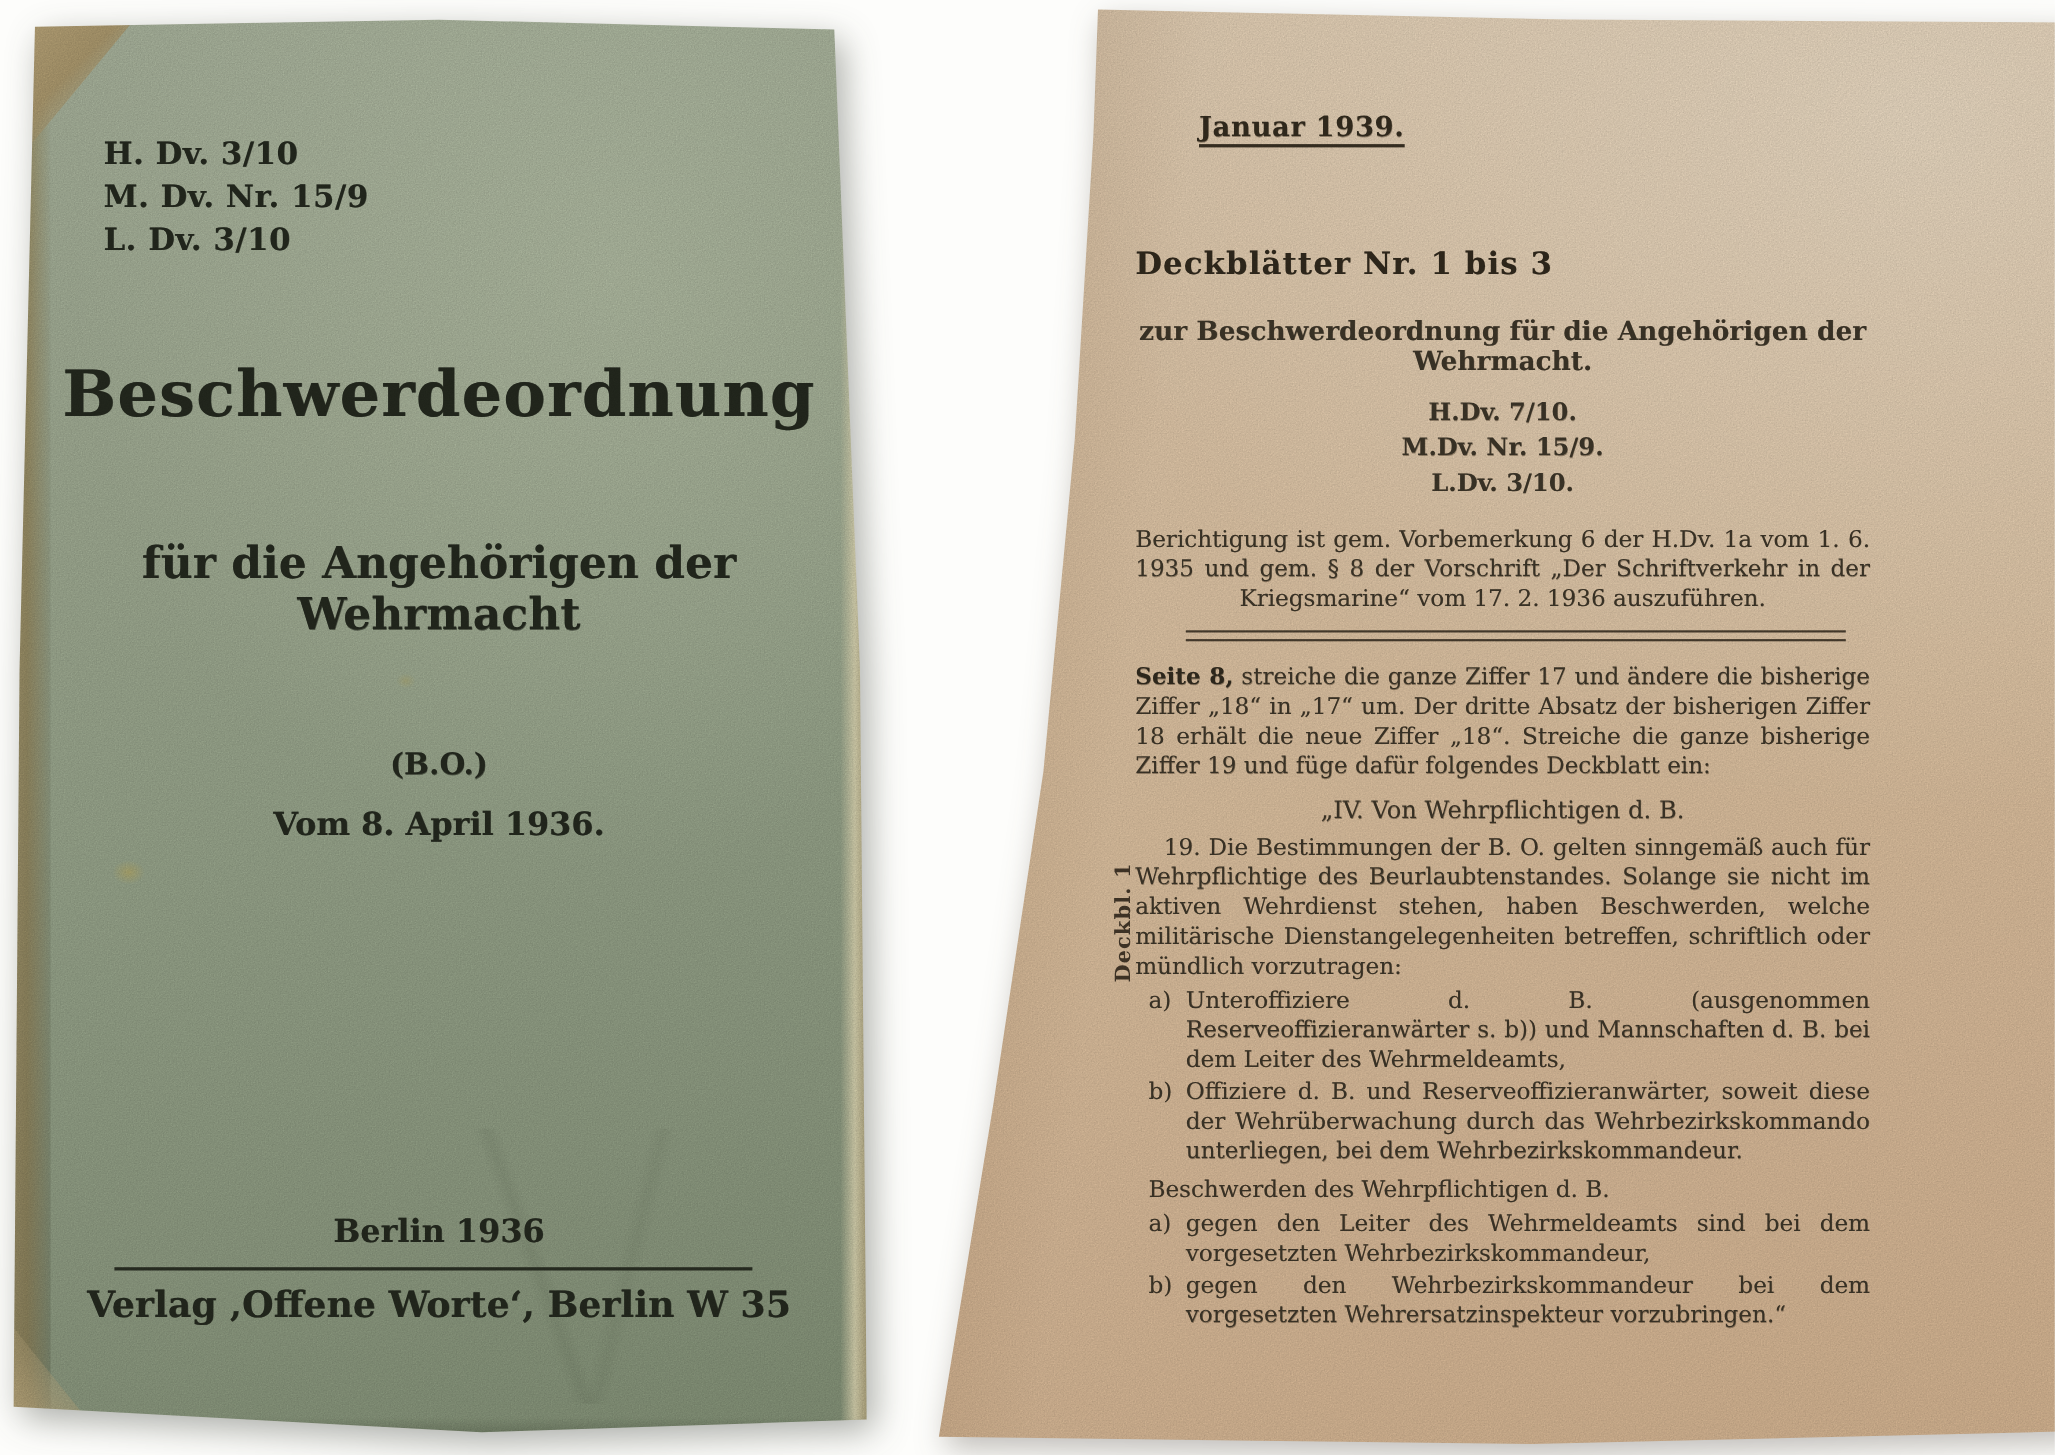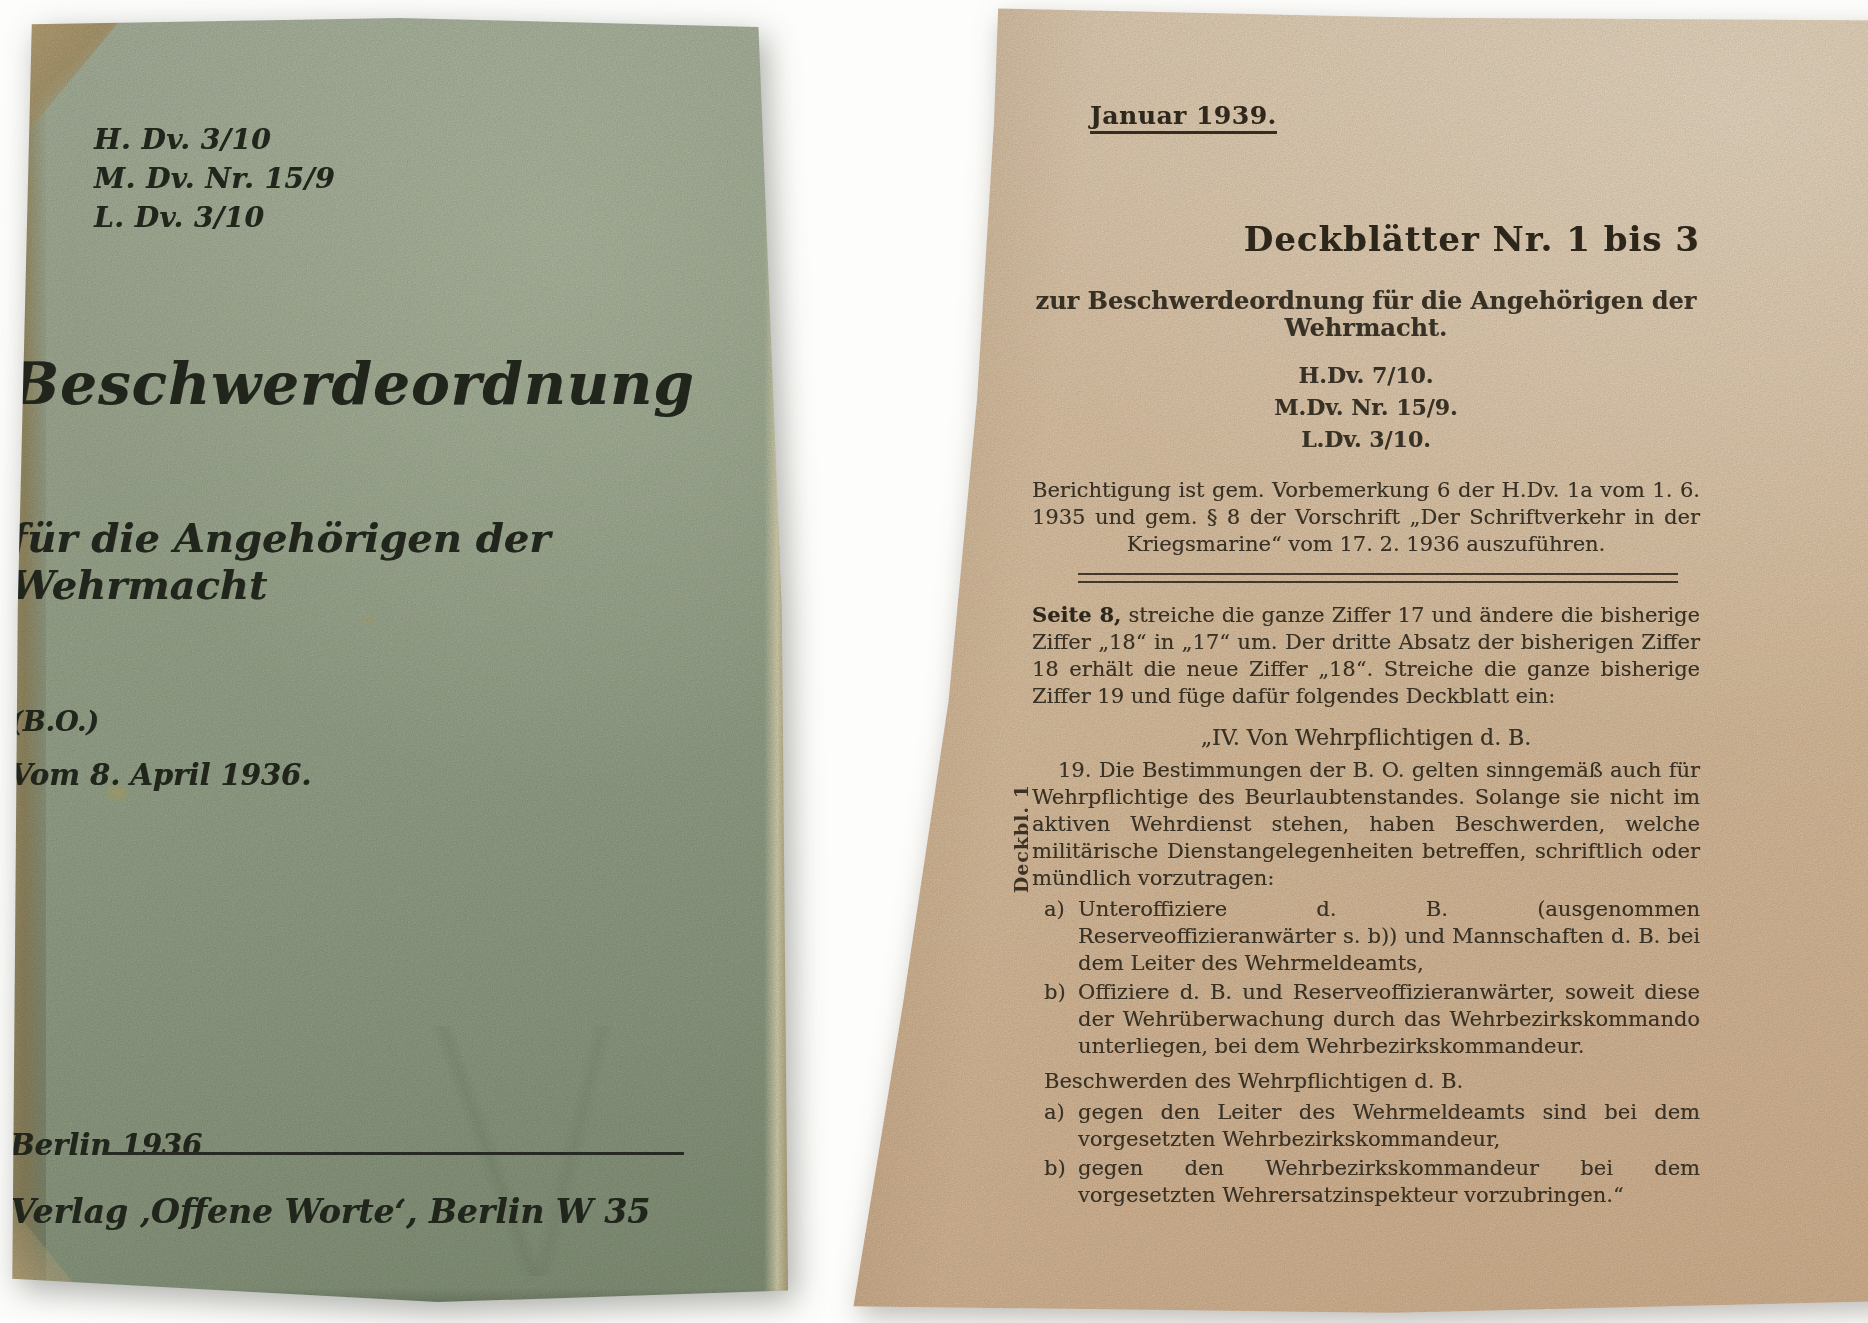--- a/index.html
+++ b/index.html
@@ -7,21 +7,20 @@
     width:1868px; height:1323px; overflow:hidden;
     background:#fdfdfb;
     font-family:"DejaVu Serif", serif;
   }
   .scene { position:relative; width:1868px; height:1323px; }
 
   
   .booklet-wrap {
     position:absolute; left:10px; top:14px; width:778px; height:1292px;
     filter:drop-shadow(7px 10px 16px rgba(40,45,35,.38));
-    font-style:italic;
   }
   .booklet {
     position:absolute; inset:0;
     clip-path:polygon(2.8% 0.8%, 50% 0.3%, 96.2% 1%, 99.2% 46%, 100% 98.8%, 55% 99.7%, 0.3% 97.9%, 1% 46%);
     background:
       radial-gradient(90% 60% at 70% 18%, rgba(214,224,196,.35), transparent 70%),
       linear-gradient(165deg,#b3bea6 0%, #a9b59b 30%, #a0ae93 55%, #97a58a 78%, #8b9a7e 100%);
   }
   .spine {
     position:absolute; left:0; top:0; bottom:0; width:36px;
@@ -51,22 +50,22 @@
     position:absolute; left:220px; bottom:30px; width:540px; height:250px;
     background:
       linear-gradient(70deg, transparent 46%, rgba(70,80,60,.10) 48%, transparent 50%),
       linear-gradient(104deg, transparent 60%, rgba(70,80,60,.08) 62%, transparent 64%);
   }
   .stain-a { position:absolute; left:92px; top:768px; width:30px; height:22px;
     background:radial-gradient(ellipse, rgba(202,180,92,.55), transparent 70%); }
   .stain-b { position:absolute; left:350px; top:598px; width:18px; height:14px;
     background:radial-gradient(ellipse, rgba(190,175,100,.4), transparent 70%); }
 
-  .booklet .txt { position:absolute; left:0; right:0; color:#262b20; text-align:left;
-    font-weight:bold; text-shadow:0.4px 0.4px 0.6px rgba(25,30,20,.55);margin-top:26px; }
+  .booklet .txt { position:absolute; left:0; right:0; color:#262b20; text-align:center;
+    font-weight:bold; text-shadow:0.4px 0.4px 0.6px rgba(25,30,20,.55); }
   .codes { position:absolute; left:84px; top:106px; color:#262b20; font-weight:bold;
     font-size:28px; line-height:39px; letter-spacing:.5px; text-align:left;
     text-shadow:0.4px 0.4px 0.6px rgba(25,30,20,.55); }
   .cover-title    { top:310px; font-size:58px; letter-spacing:1px; }
   .cover-subtitle { top:474px; font-size:40px; }
   .cover-bo       { top:666px; font-size:27px; }
   .cover-date     { top:718px; font-size:29px; }
   .cover-place    { top:1088px; font-size:29px; }
   .rule-cover { position:absolute; left:94px; top:1138px; width:580px;
     border-top:3px solid #2c3125; }
@@ -89,21 +88,21 @@
     background:linear-gradient(97deg, rgba(140,100,60,.15) 9%, transparent 21%);
   }
   .sheet-content {
     position:absolute; left:188px; top:0; width:668px;
     color:#40382a; font-size:21px; line-height:27px;
     text-shadow:0.3px 0.3px 0.4px rgba(70,55,35,.45);
   }
   .datestamp-row { margin:96px 0 0 58px; }
   .datestamp { display:inline-block; font-weight:bold; font-size:25px;
     letter-spacing:.5px; color:#362e20; border-bottom:3px solid #3c3325; padding-bottom:2px; }
-  .heading { margin-top:92px; text-align:right; font-weight:bold; font-size:34px;
+  .heading { margin-top:92px; text-align:left; font-weight:bold; font-size:28px;
     letter-spacing:1px; color:#332b1e; }
   .subheading { margin-top:34px; text-align:center; font-weight:bold; font-size:24px; }
   .codes-block { margin-top:18px; text-align:center; font-weight:bold;
     font-size:22px; line-height:32px; }
   .instruction { margin-top:22px; text-align:justify; text-align-last:center; }
   .hr { margin:15px 0 0 46px; width:600px; border-top:2.5px solid #4c4030; }
   .refs { margin:6px 0 0 46px; width:600px; text-align:center; }
   .hr2 { margin-top:6px; }
   .seite8 { margin-top:18px; text-align:justify; }
   .bold { font-weight:bold; color:#332c1f; }

